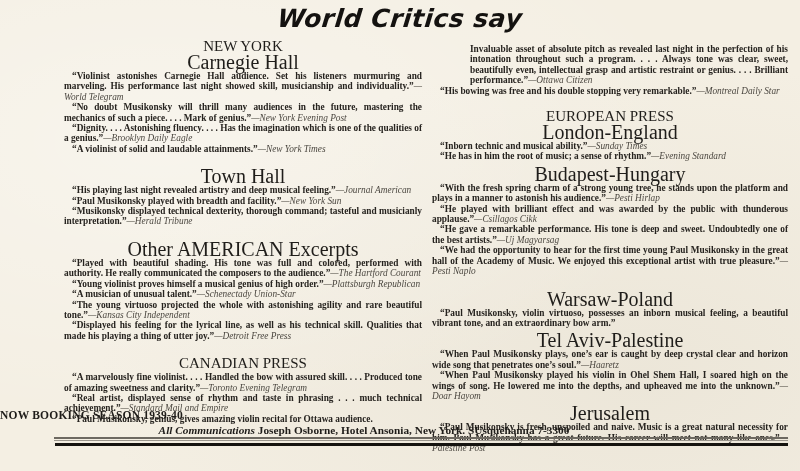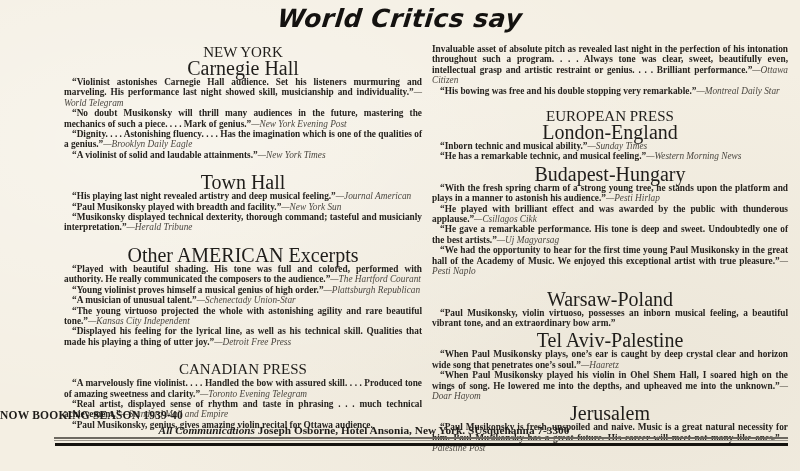--- a/index.html
+++ b/index.html
@@ -11,30 +11,30 @@
     color: #1f1d1a;
     font-family: "Liberation Serif", "DejaVu Serif", serif;
     position: relative;
   }
   .title {
     position: absolute; left: 0; top: 4px; width: 800px; text-align: center;
     font-family: "DejaVu Sans", sans-serif; font-style: italic; font-weight: bold;
     font-size: 25px; letter-spacing: 0.5px; color: #141210;
     transform: skewX(-6deg);
   }
-  .col { position: absolute; top: 44px; font-size: 9.3px; line-height: 10.4px; }
+  .col { position: absolute; top: 38px; font-size: 9.3px; line-height: 10.4px; }
   .col.left { left: 64px; width: 358px; }
   .col.right { left: 432px; width: 356px; top: 44px; }
   .h1 { text-align: center; font-size: 15px; line-height: 16px; margin: 0; font-weight: normal; }
   .h2 { text-align: center; font-size: 20px; line-height: 16px; margin: 0 0 1px 0; font-weight: normal; }
   .h2.gap { margin-top: 14px; }
   .h2.gap-s { margin-top: 4px; }
   .q { margin: 0; text-indent: 8px; text-align: justify; font-weight: bold; color: #26231f; }
   .q .src { font-style: italic; font-weight: normal; color: #4b4740; }
-  .q.noindent { text-indent: 0; }
+  .q.noindent { text-indent: 0; margin-left: 38px; }
   .booking {
     position: absolute; left: 0; width: 716px; top: 409px; text-align: left;
     font-size: 11.5px; font-weight: bold; letter-spacing: 0.2px;
   }
   .comms {
     position: absolute; left: 0; width: 728px; top: 424px; text-align: center;
     font-size: 11.3px; font-weight: bold;
   }
   .comms .lbl { font-style: italic; }
   .rule-thin { position: absolute; left: 54px; width: 734px; top: 437px; height: 2px; background: #6d6961; }
@@ -83,21 +83,21 @@
 <div class="col right">
   <div>
       <p class="q noindent"><span>Invaluable asset of absolute pitch as revealed last night in the perfection of his intonation throughout such a program. . . . Always tone was clear, sweet, beautifully even, intellectual grasp and artistic restraint or genius. . . . Brilliant performance.”</span><span class="src">—Ottawa Citizen</span></p>
       <p class="q"><span>“His bowing was free and his double stopping very remarkable.”</span><span class="src">—Montreal Daily Star</span></p>
     </div>
 
   <h1 class="h1" style="margin-top:12px;">EUROPEAN PRESS</h1>
   <h2 class="h2">London-England</h2>
   <div>
       <p class="q"><span>“Inborn technic and musical ability.”</span><span class="src">—Sunday Times</span></p>
-      <p class="q"><span>“He has a remarkable technic, and musical feeling.”</span><span class="src">—Western Morning News</span></p>
+      <p class="q"><span>“He has in him the root of music; a sense of rhythm.”</span><span class="src">—Evening Standard</span></p>
     </div>
 
   <h2 class="h2 gap-s">Budapest-Hungary</h2>
   <div>
       <p class="q"><span>“With the fresh spring charm of a strong young tree, he stands upon the platform and plays in a manner to astonish his audience.”</span><span class="src">—Pesti Hirlap</span></p>
       <p class="q"><span>“He played with brilliant effect and was awarded by the public with thunderous applause.”</span><span class="src">—Csillagos Cikk</span></p>
       <p class="q"><span>“He gave a remarkable performance.  His tone is deep and sweet.  Undoubtedly one of the best artists.”</span><span class="src">—Uj Magyarsag</span></p>
       <p class="q"><span>“We had the opportunity to hear for the first time young Paul Musikonsky in the great hall of the Academy of Music.  We enjoyed this exceptional artist with true pleasure.”</span><span class="src">—Pesti Naplo</span></p>
     </div>
 

